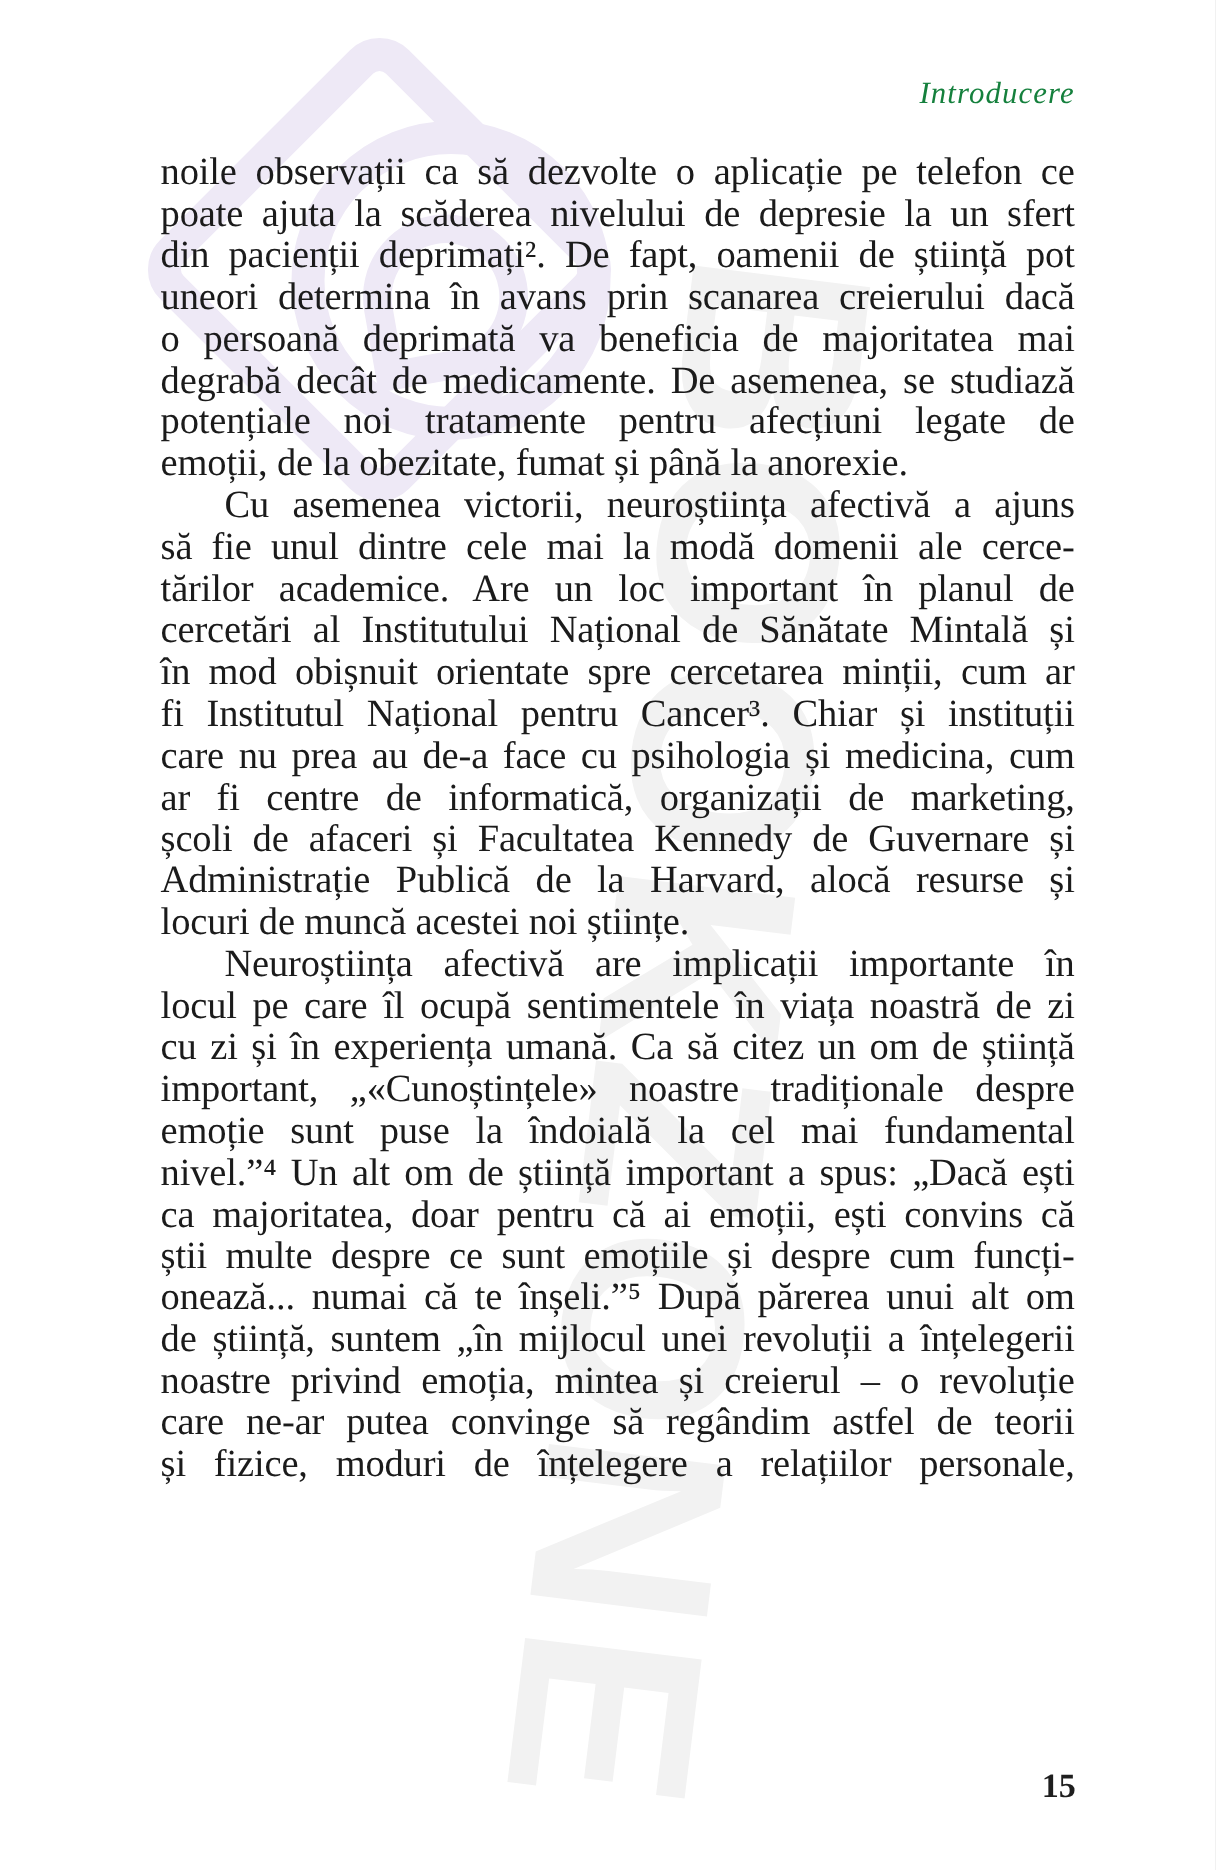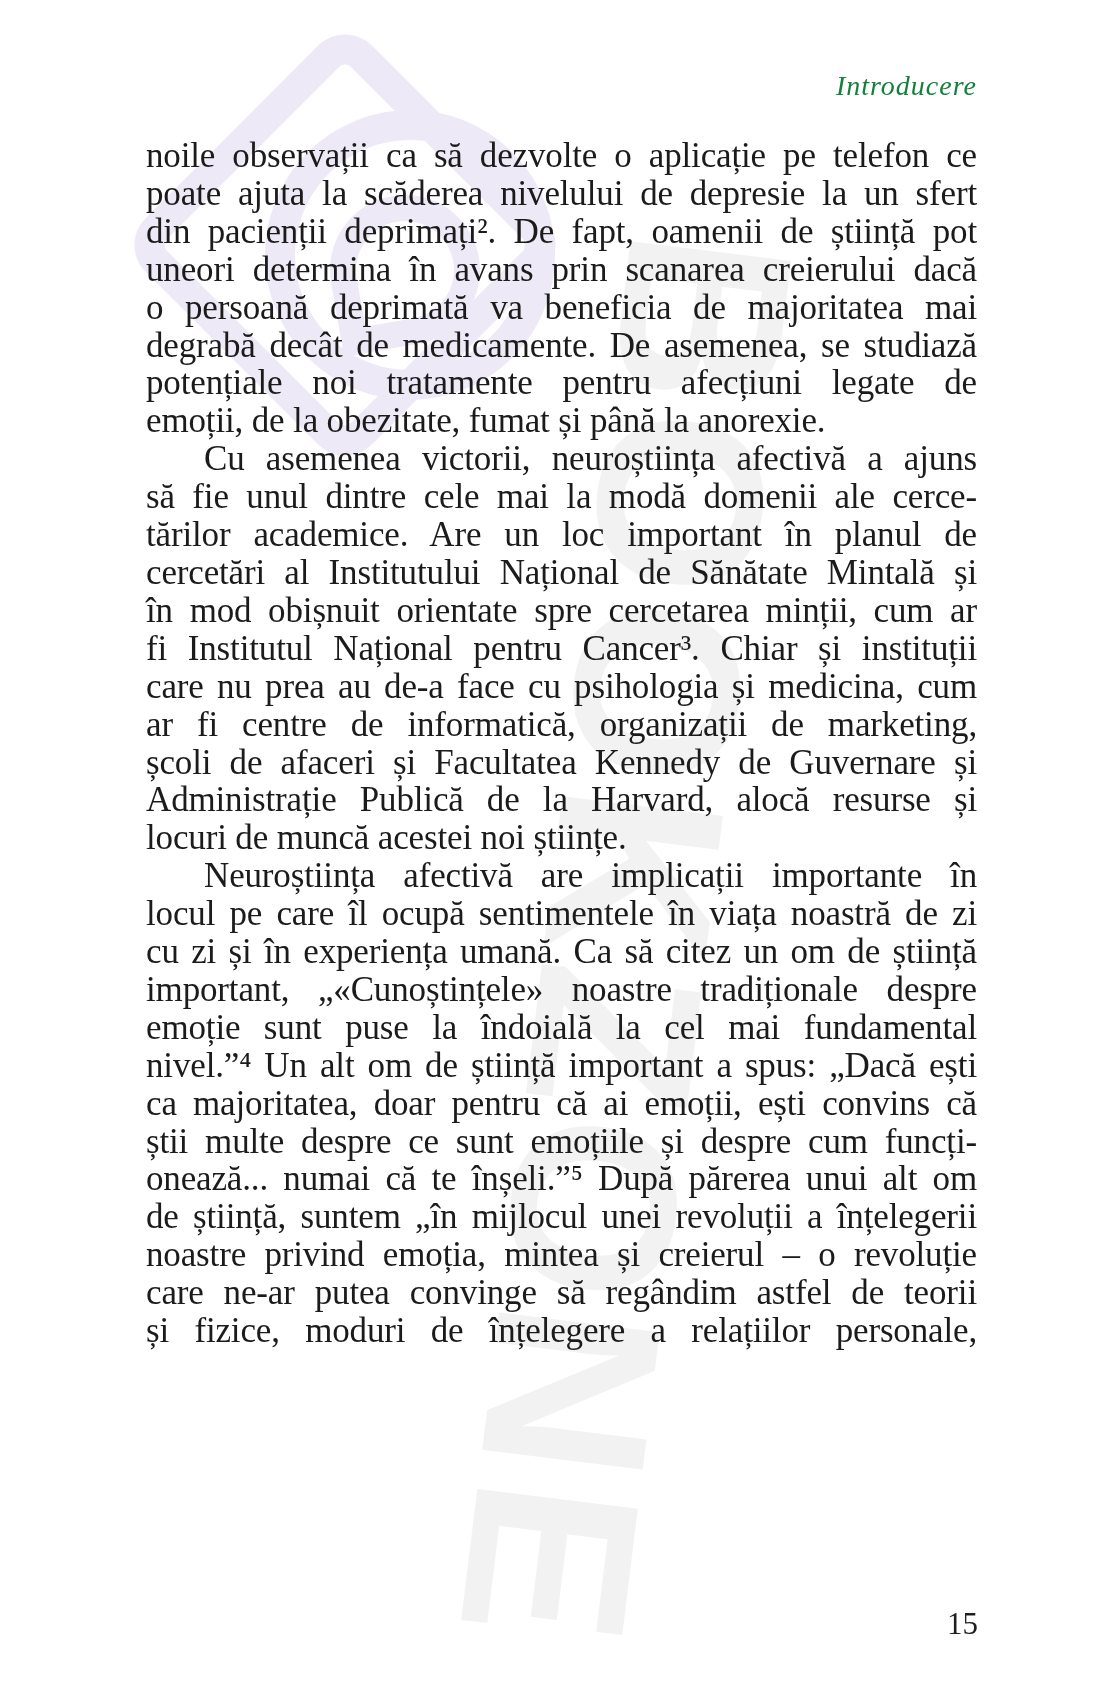--- a/index.html
+++ b/index.html
@@ -43,21 +43,21 @@
   }
   .body-text{
     position:absolute;left:146px;top:137px;width:831px;
     font-size:35px;line-height:37.9px;letter-spacing:-0.15px;
   }
   .line{text-align:justify;text-align-last:justify;}
   .line.end{text-align-last:left;}
   .line.indent{padding-left:58px;}
   .page-number{
     position:absolute;top:1606px;right:127px;
-    font-size:31px;color:#1e1e1e;
+    font-size:31px;color:#1e1e1e;font-weight:bold;
   }
 </style>
 </head>
 <body>
 
 <div class="page">
 
   <div class="wm-layer">
     <div class="wm-diamond"></div>
     <div class="wm-circle"></div>

